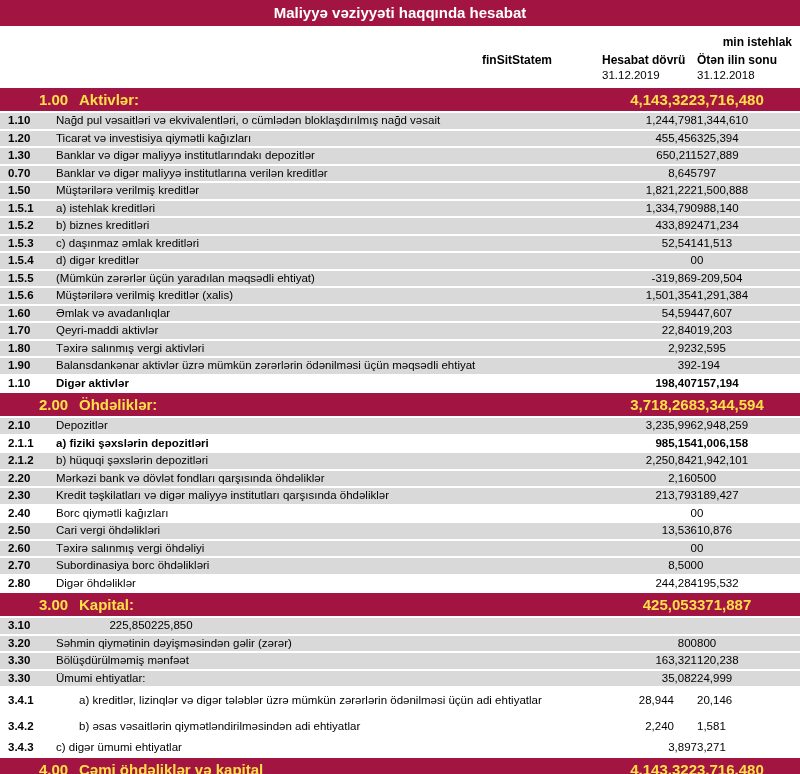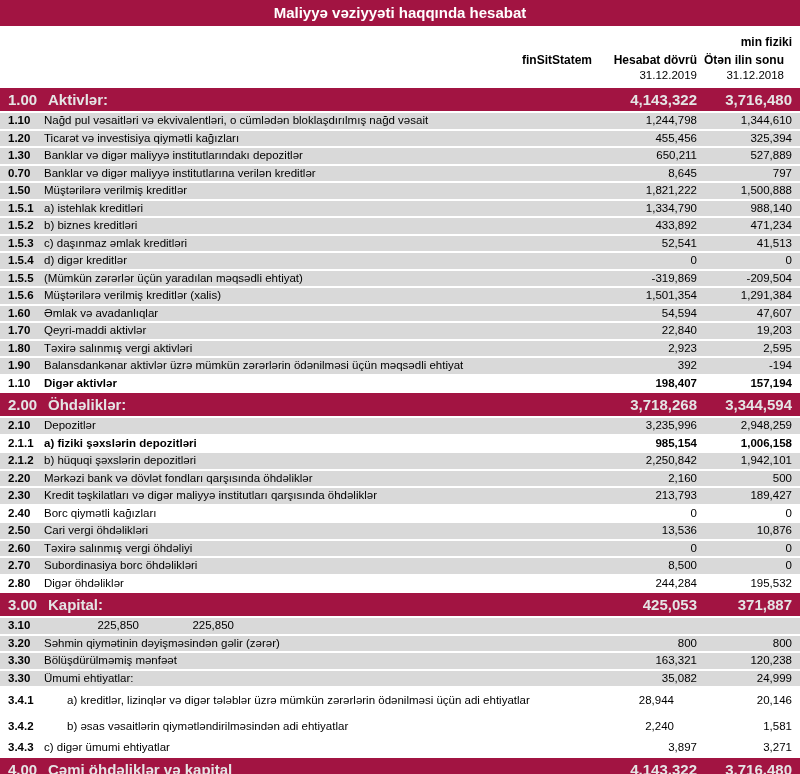--- a/index.html
+++ b/index.html
@@ -12,50 +12,50 @@
   .titlebar {
     background:var(--accent); color:#fff; text-align:center;
     font-weight:bold; font-size:15px; line-height:26px; height:26px;
   }
   .unit-note {
     text-align:right; font-weight:bold; font-size:12px;
     padding:9px 8px 2px 0;
   }
   .colhead { display:flex; align-items:flex-start; padding:2px 0 5px 0; }
   .colhead .spacer { flex:1; }
-  .colhead .h { font-weight:bold; font-size:12px; text-align:right; line-height:15px; }
+  .colhead .h { font-weight:bold; font-size:12px; text-align:left; line-height:15px; }
   .colhead .h .date { font-weight:normal; font-size:11.5px; }
   .colhead .h.fin  { width:120px; padding-right:10px; }
   .colhead .h.c1   { width:95px; }
   .colhead .h.c2   { width:103px; padding-right:16px; }
 
   .row {
     display:flex; align-items:center; margin-bottom:2px;
     min-height:15.5px; font-size:11.5px; line-height:13px;
   }
-  .row .code  { width:44px; padding-left:8px; font-weight:bold; flex:none; }
+  .row .code  { width:56px; padding-left:8px; font-weight:bold; flex:none; }
   .row .label { flex:1; padding-right:4px; }
   .row .v1    { width:95px; text-align:right; flex:none; }
-  .row .v2    { width:103px; text-align:right; padding-right:8px; flex:none; }
+  .row .v2    { width:103px; padding-right:8px; flex:none; }
   .row.shaded { background:var(--rowgray); }
   .row.bold   { font-weight:bold; }
   .row.tall   { min-height:24px;gap:23px; }
   .row.section {
-    background:var(--accent); color:#e5e5e5; min-height:23px;
-    font-weight:bold; font-size:15px;
+    background:var(--accent); color:#fde047; min-height:23px;
+    font-weight:bold; font-size:15px;padding-left:31px;
   }
   .row.section .code { width:48px; }
   .row.section .v1, .row.section .v2 { font-size:15px; }
 </style>
 </head>
 <body>
 
 <div class="titlebar">Maliyyə vəziyyəti haqqında hesabat</div>
 
-<div class="unit-note">min fiziki</div>
+<div class="unit-note">min istehlak</div>
 
 <div class="colhead">
   <div class="spacer"></div>
   <div class="h fin">finSitStatem</div>
   <div class="h c1">
     <div>Hesabat dövrü</div>
     <div class="date">31.12.2019</div>
   </div>
   <div class="h c2">
     <div>Ötən ilin sonu</div>

